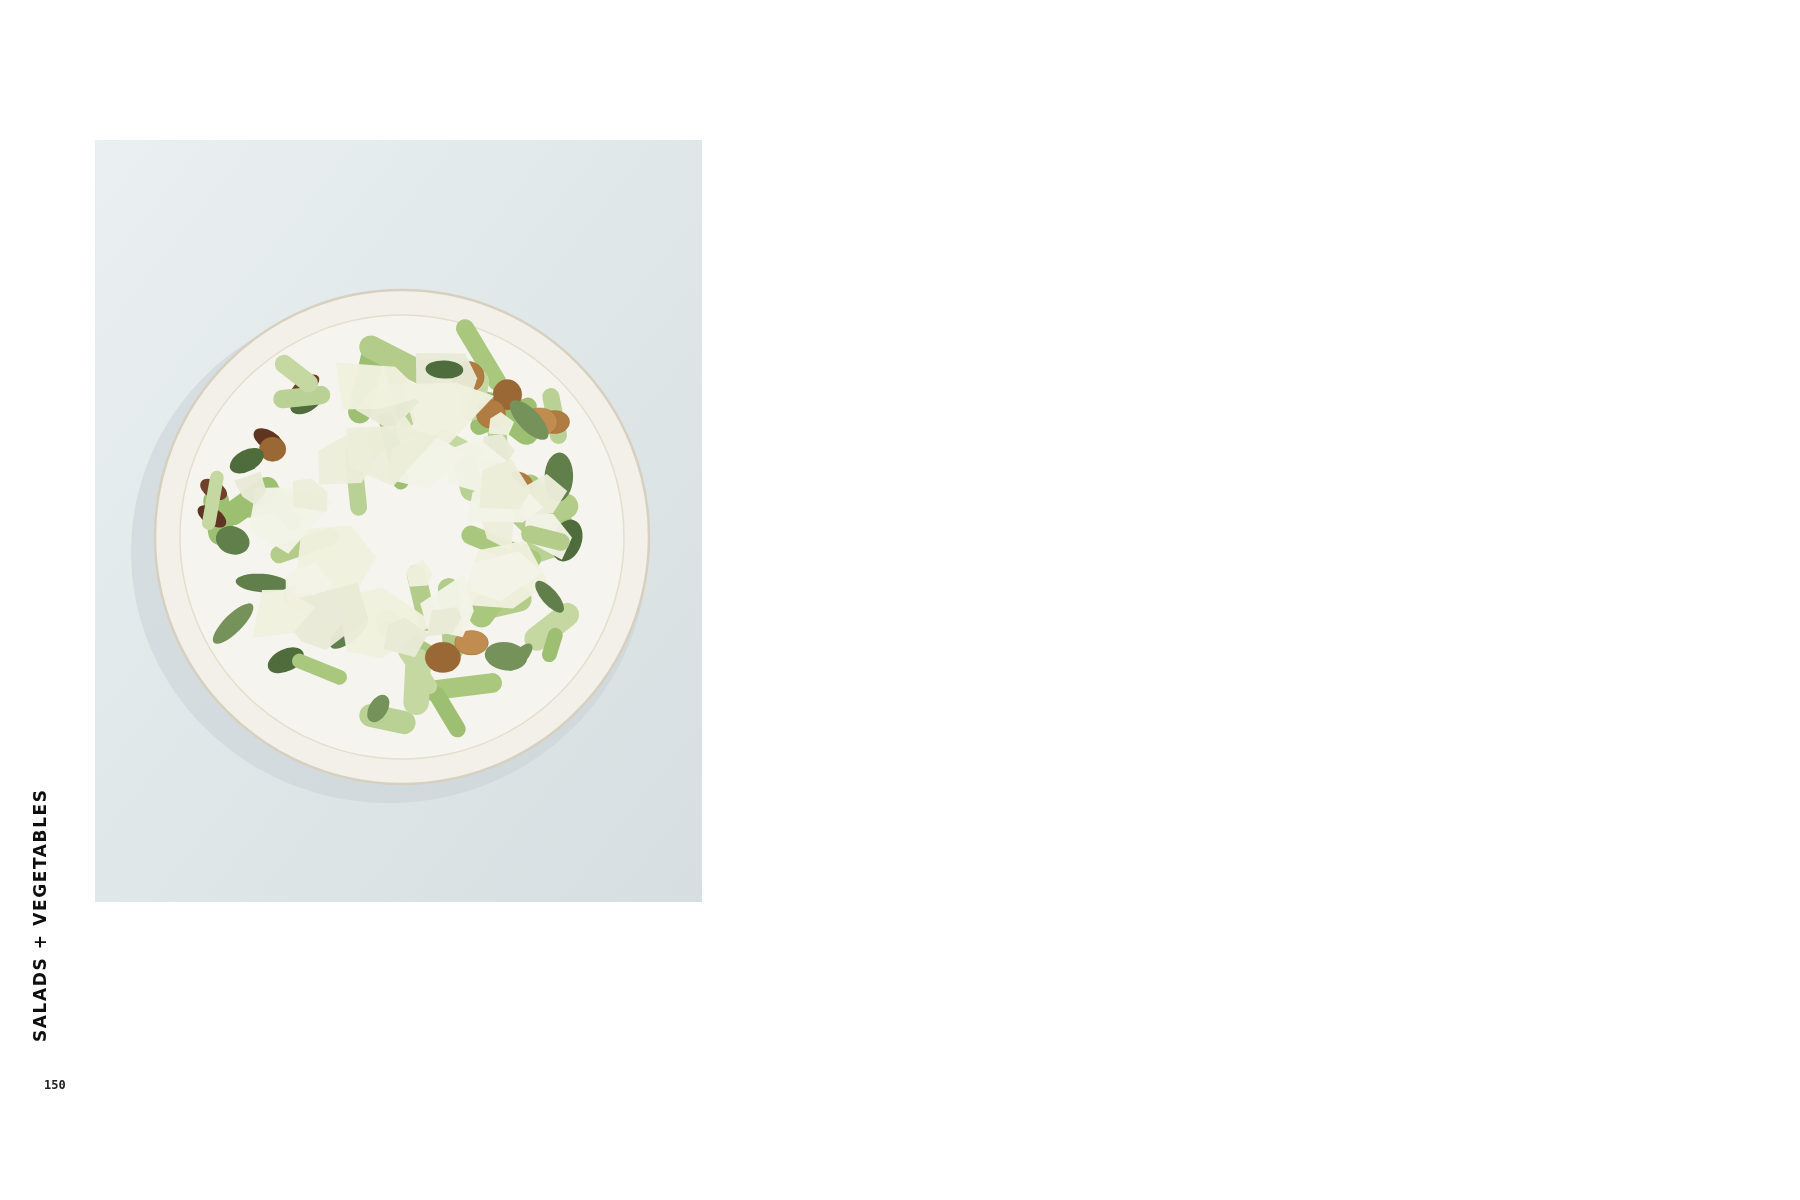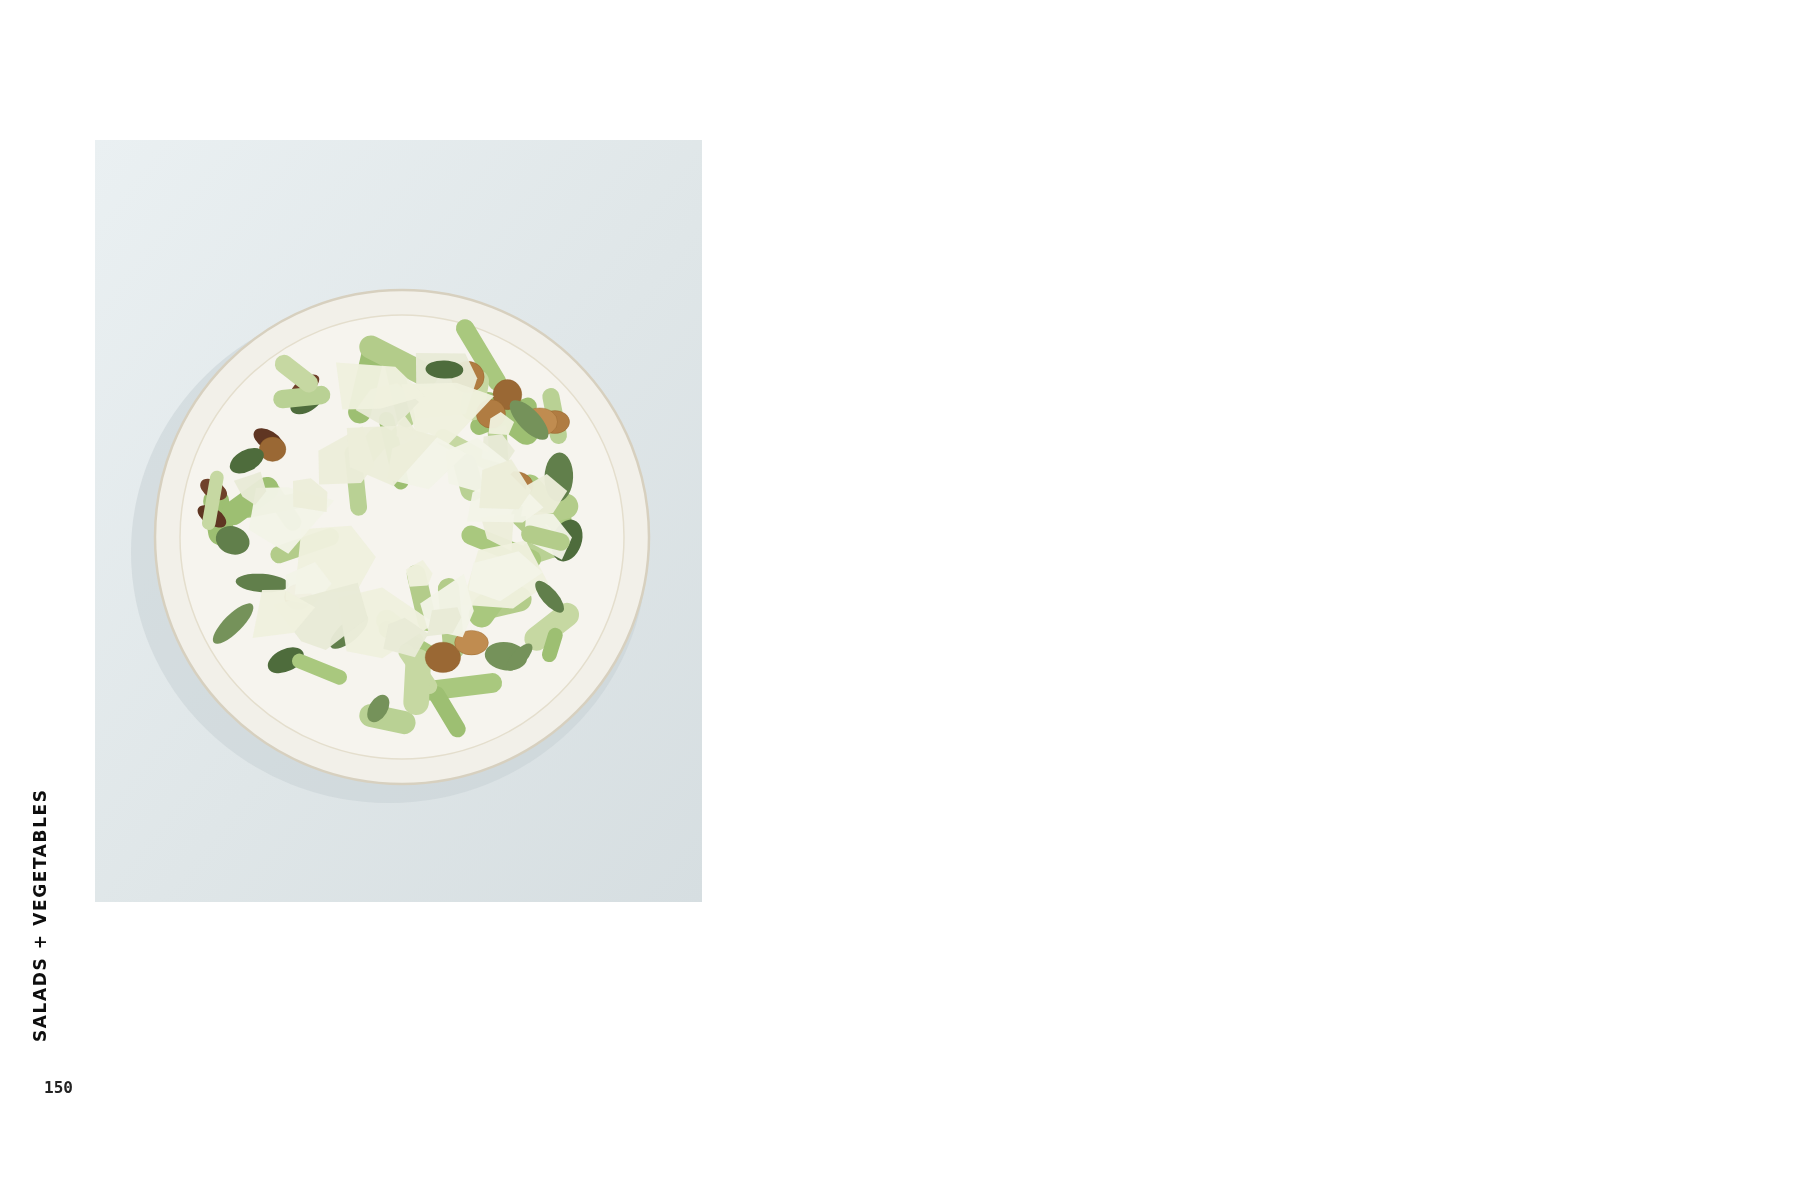--- a/index.html
+++ b/index.html
@@ -13,21 +13,21 @@
   #salad-photo{position:absolute;left:95px;top:140px;display:block;}
 
   
   .vlabel{position:absolute;width:260px;height:44px;
           transform:rotate(-90deg);transform-origin:0 0;
           font-family:"DejaVu Sans",sans-serif;font-weight:700;
           font-size:17px;letter-spacing:1.6px;color:#0e0e0e;white-space:nowrap;}
   #vlabel-left{left:30px;top:1042px;}
 
   .pagenum{position:absolute;font-family:"DejaVu Sans Mono",monospace;
-           font-weight:700;font-size:16px;color:#222;}
+           font-weight:700;font-size:12px;color:#222;}
   #pagenum-left{left:44px;top:1078px;}
 </style>
 </head>
 <body>
 
 <div id="canvas">
 
   <section class="page" id="left-page">
     <svg id="salad-photo" width="607" height="762" viewBox="0 0 607 762" xmlns="http://www.w3.org/2000/svg">
       <defs>

